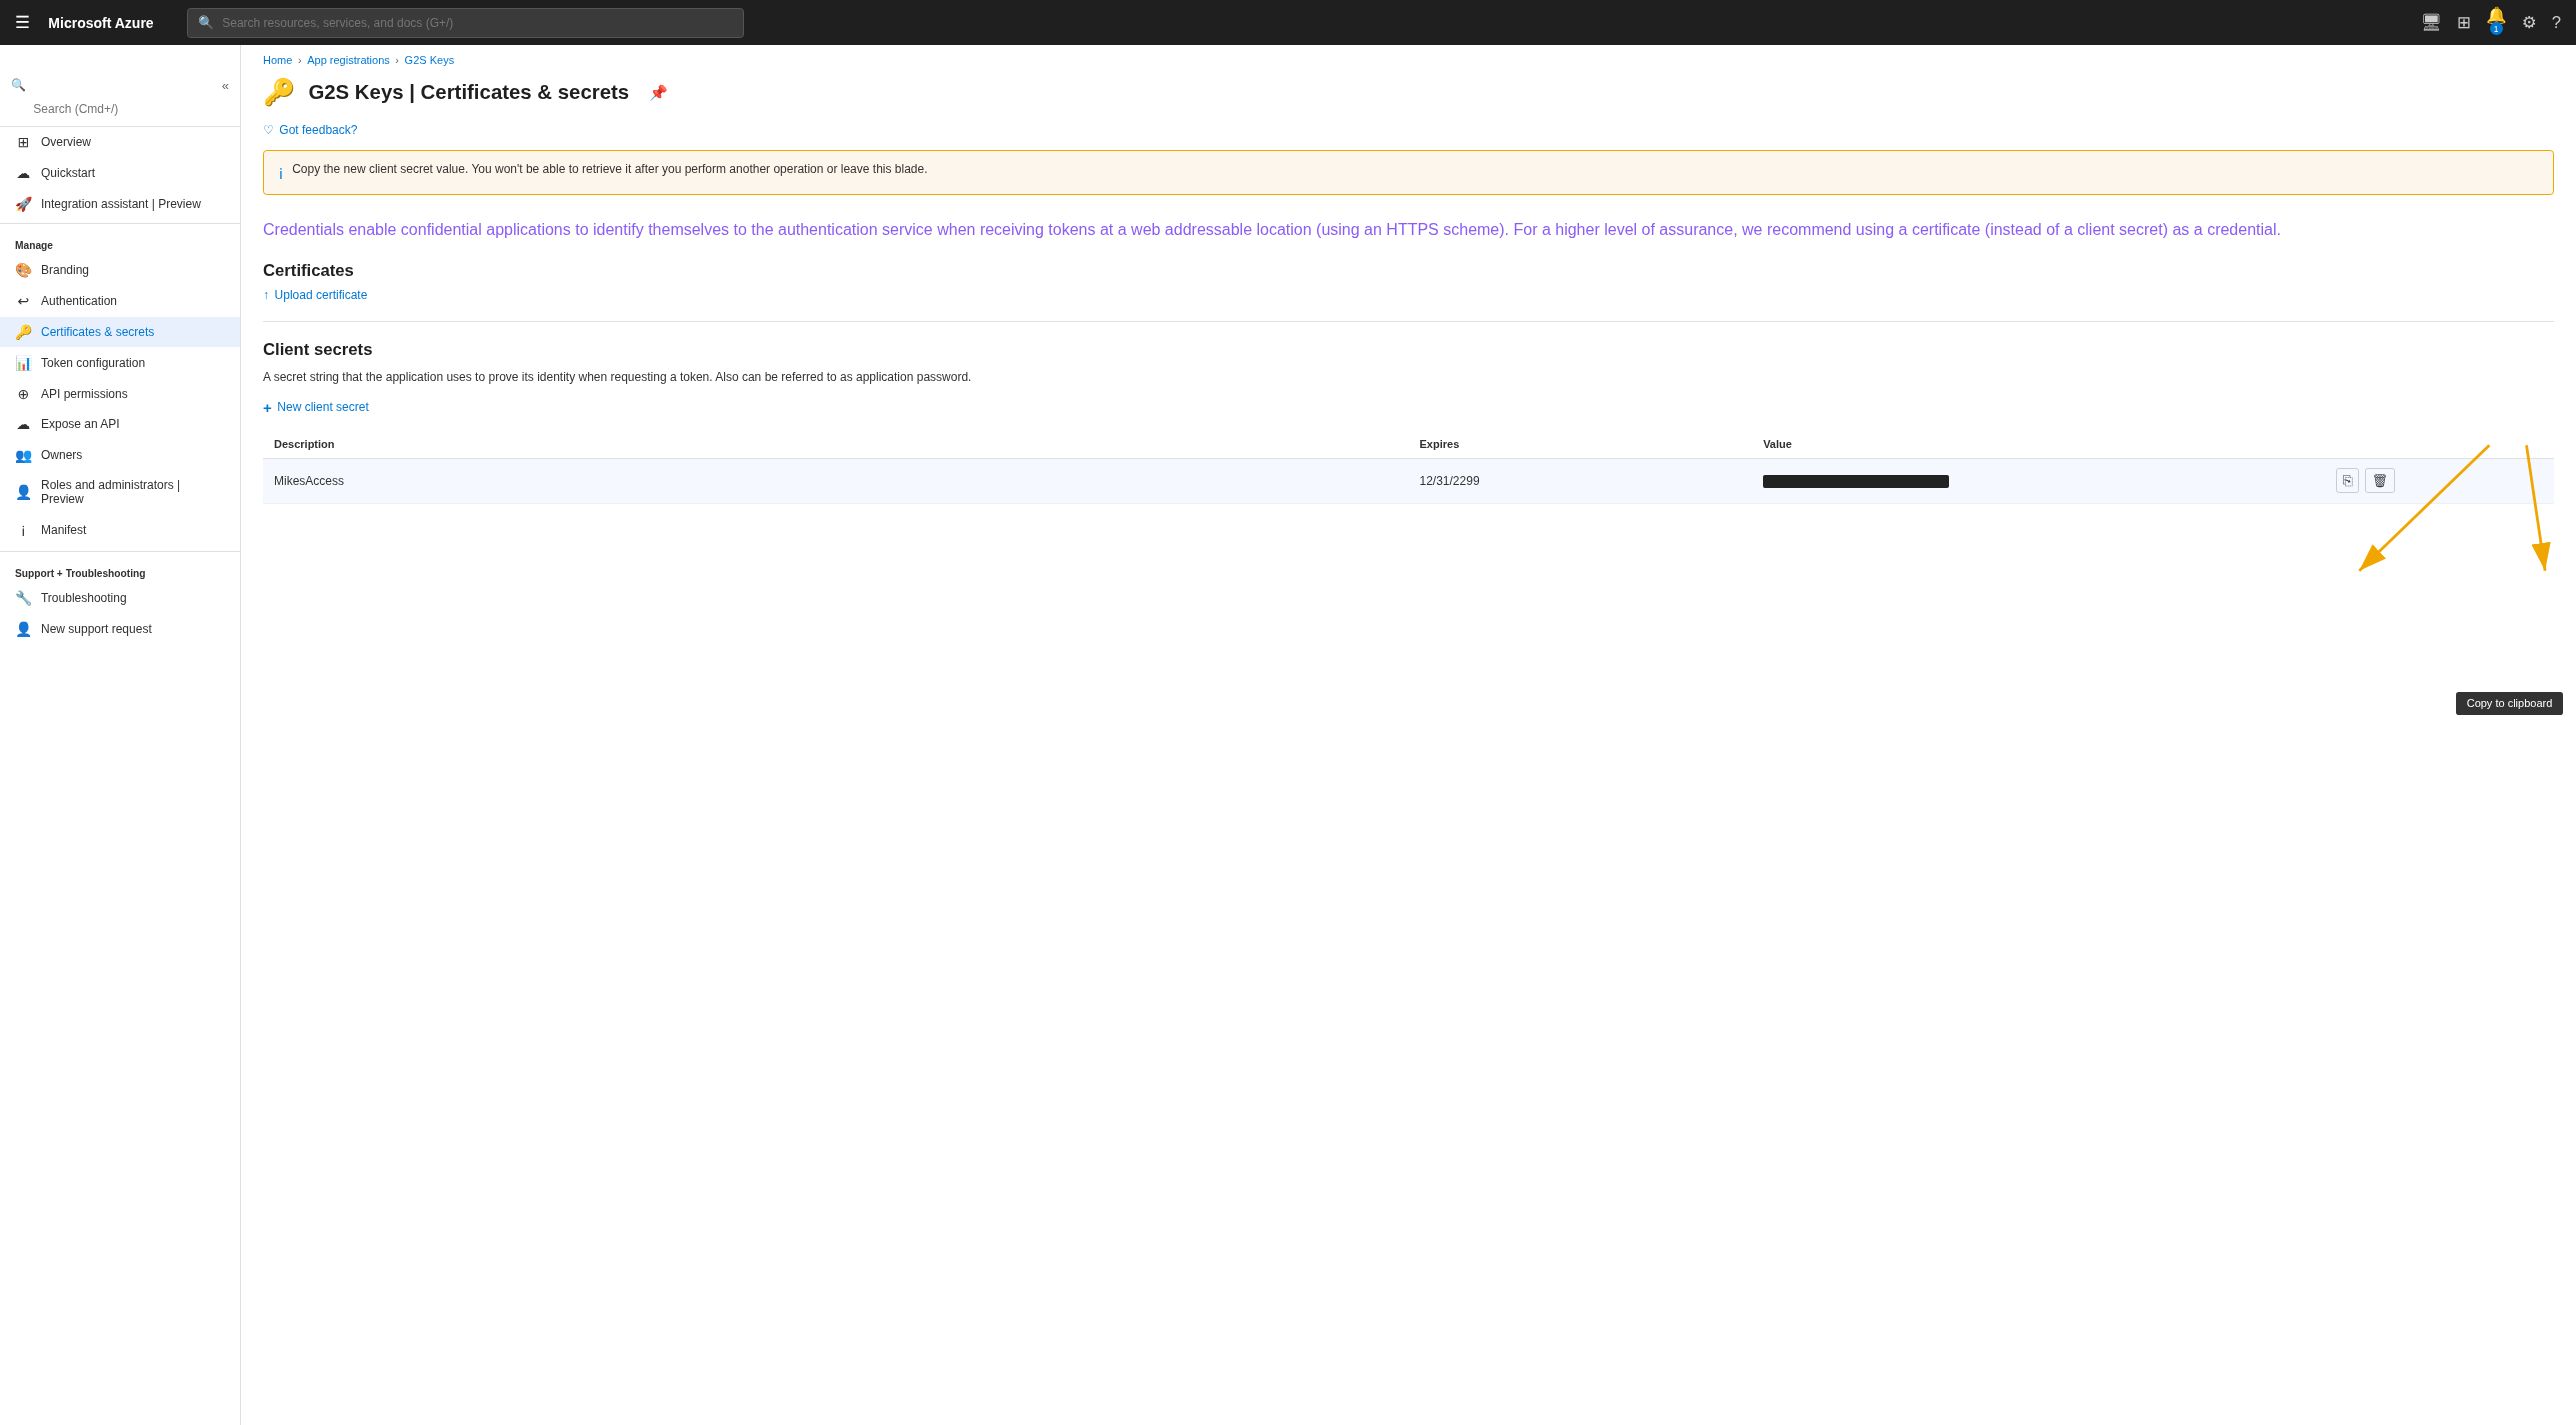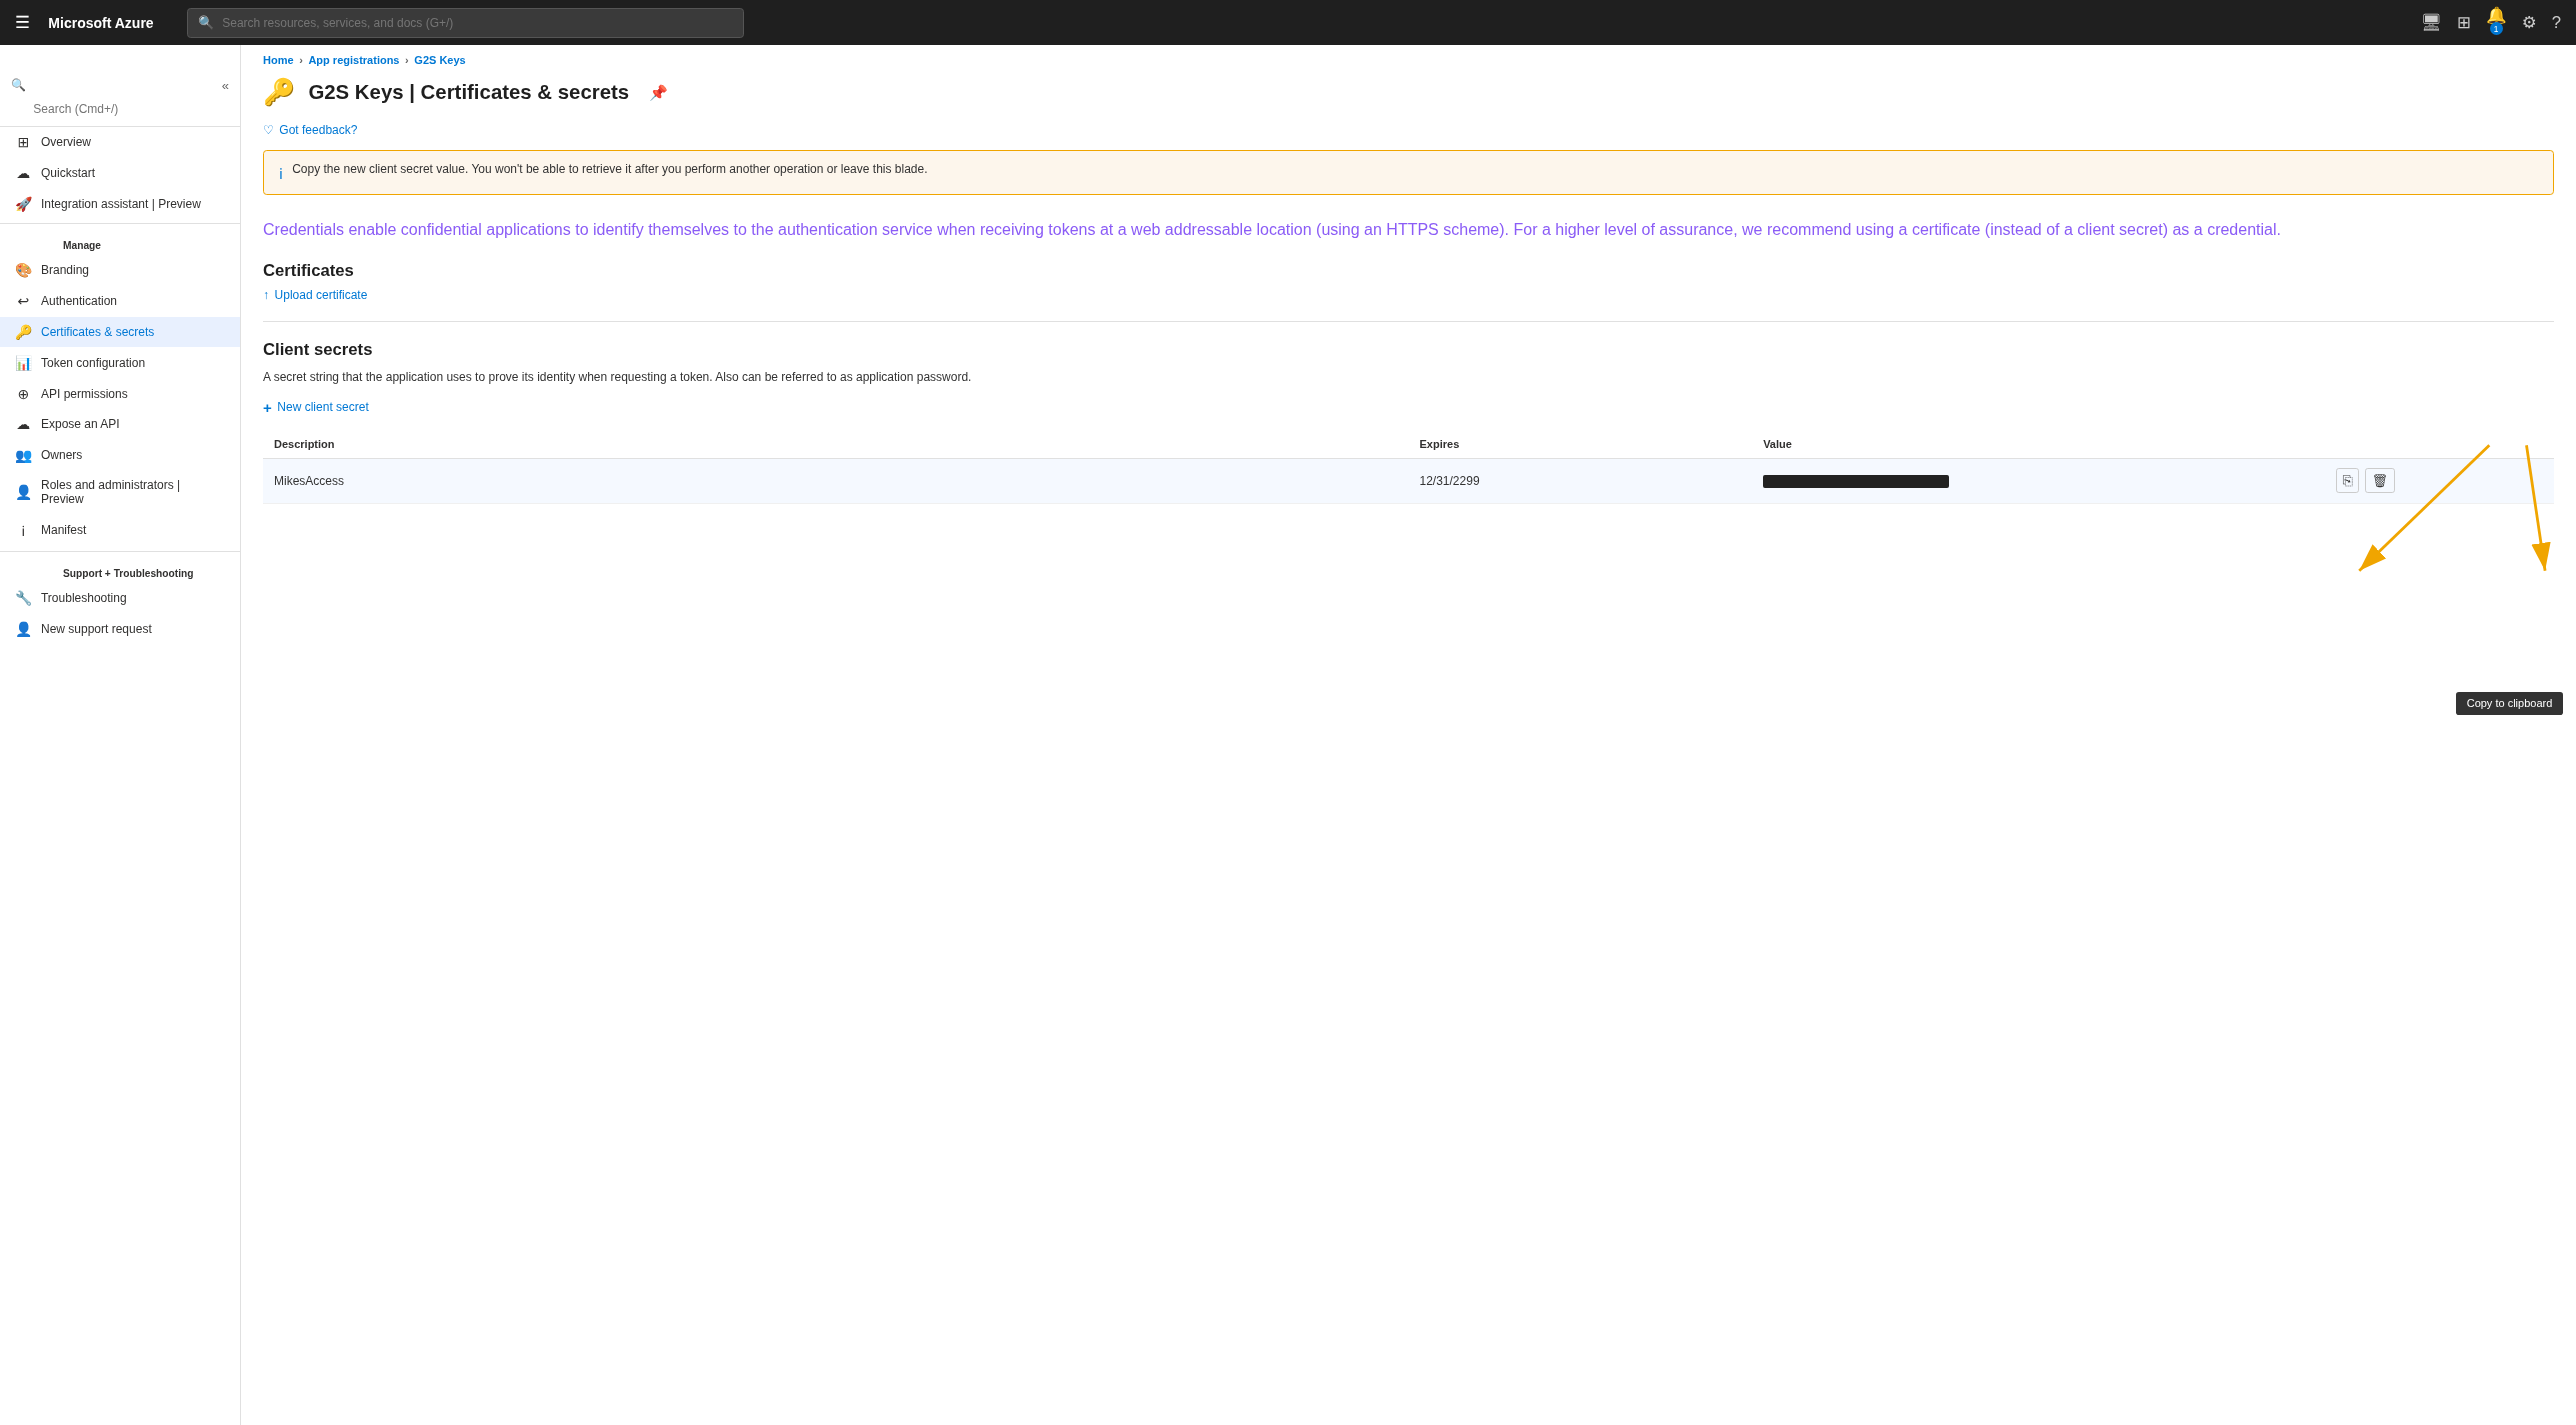--- a/index.html
+++ b/index.html
@@ -98,42 +98,40 @@
     }
     .sidebar-item.active { background: #e8f0fe; color: #0078d4; }
     .sidebar-item .icon { width: 16.7px; text-align: center; font-size: 14px; flex-shrink: 0; }
     .sidebar-section-label {
       font-size: 10.2px;
       font-weight: 700;
       color: #323130;
       padding: 13px 15px 3.7px;
       text-transform: none;
       letter-spacing: 0;
-      margin-left: 48px;
     }
     .sidebar-divider { border: none; border-top: 0.9px solid #e0e0e0; margin: 3.7px 0; }
 
     
     .content-area {
       flex: 1;
       overflow-y: auto;
       background: #fff;
       display: flex;
       flex-direction: column;
     }
 
     
     .breadcrumb {
       display: flex;
       align-items: center;
       gap: 5.6px;
       padding: 9.3px 22px 3.7px;
       font-size: 11px;
       color: #0078d4;
-      font-weight: bold;
     }
     .breadcrumb span { color: #666; }
     .breadcrumb a { color: #0078d4; text-decoration: none; }
 
     
     .page-header {
       display: flex;
       align-items: center;
       gap: 13px;
       padding: 7.4px 22px 15px;

